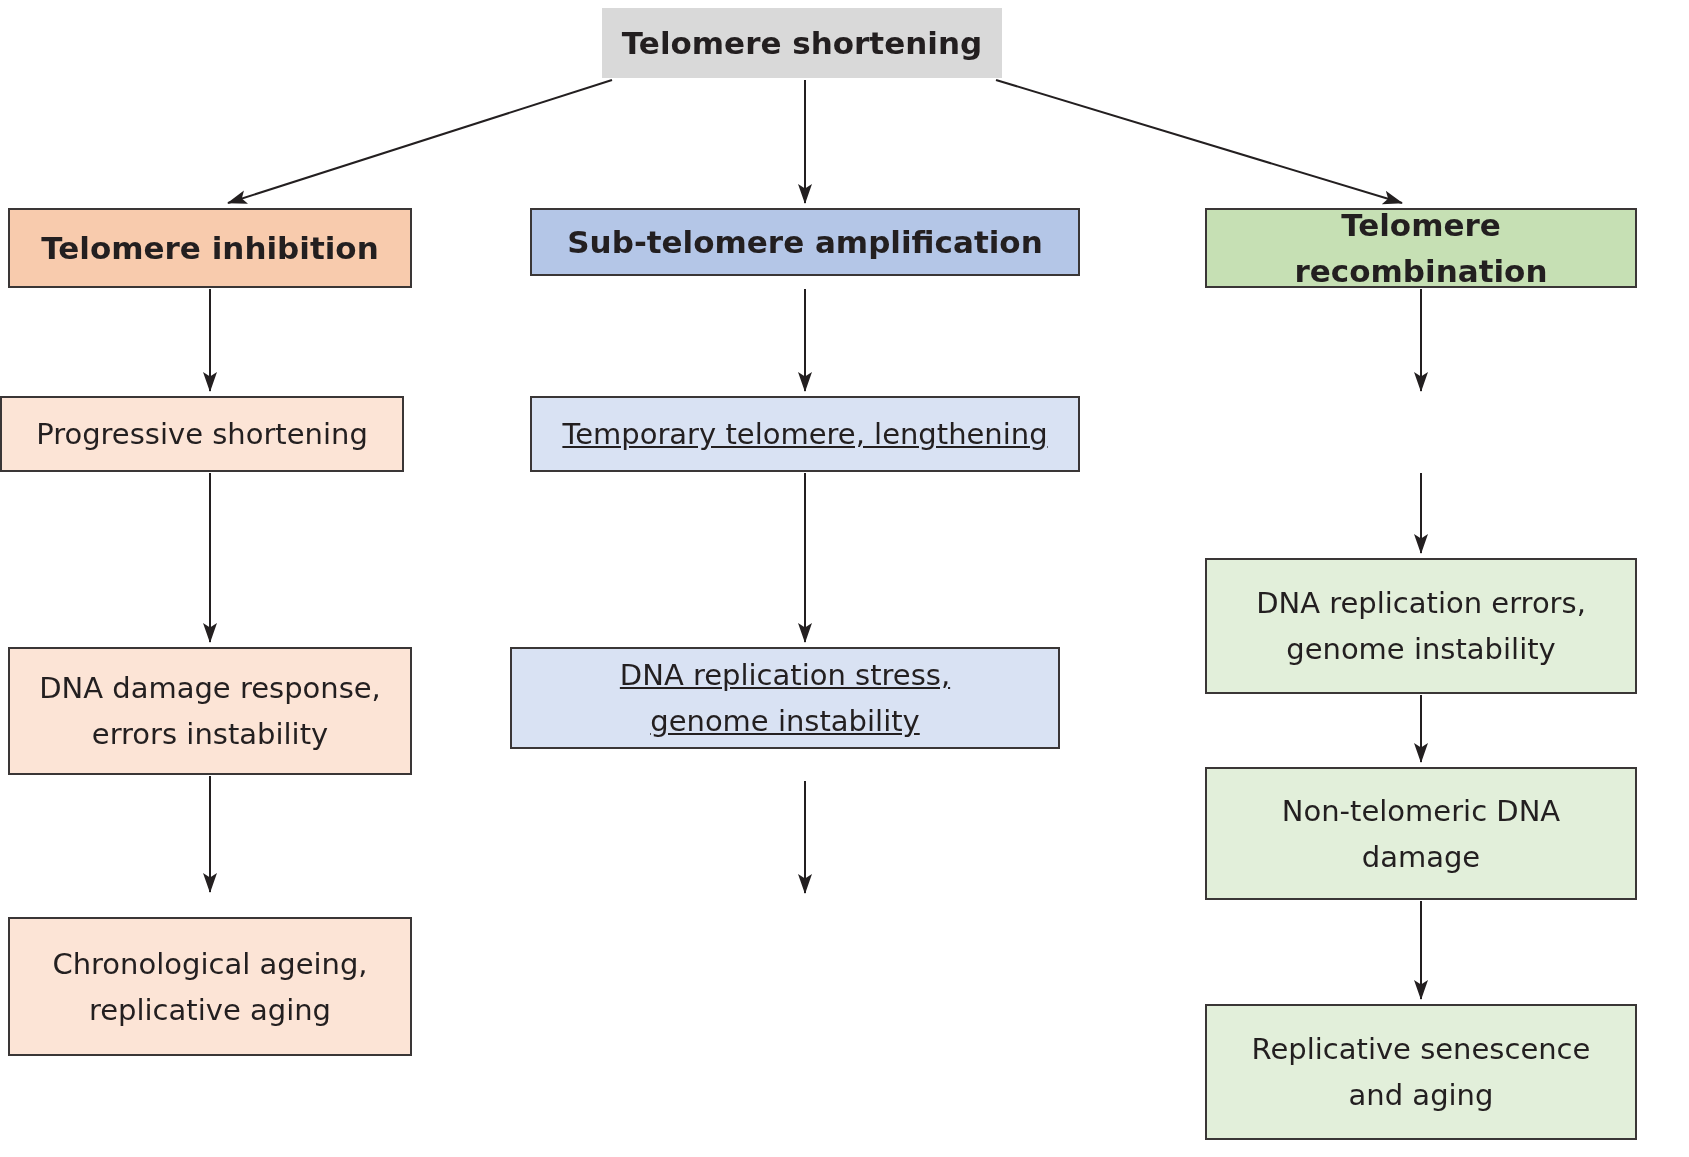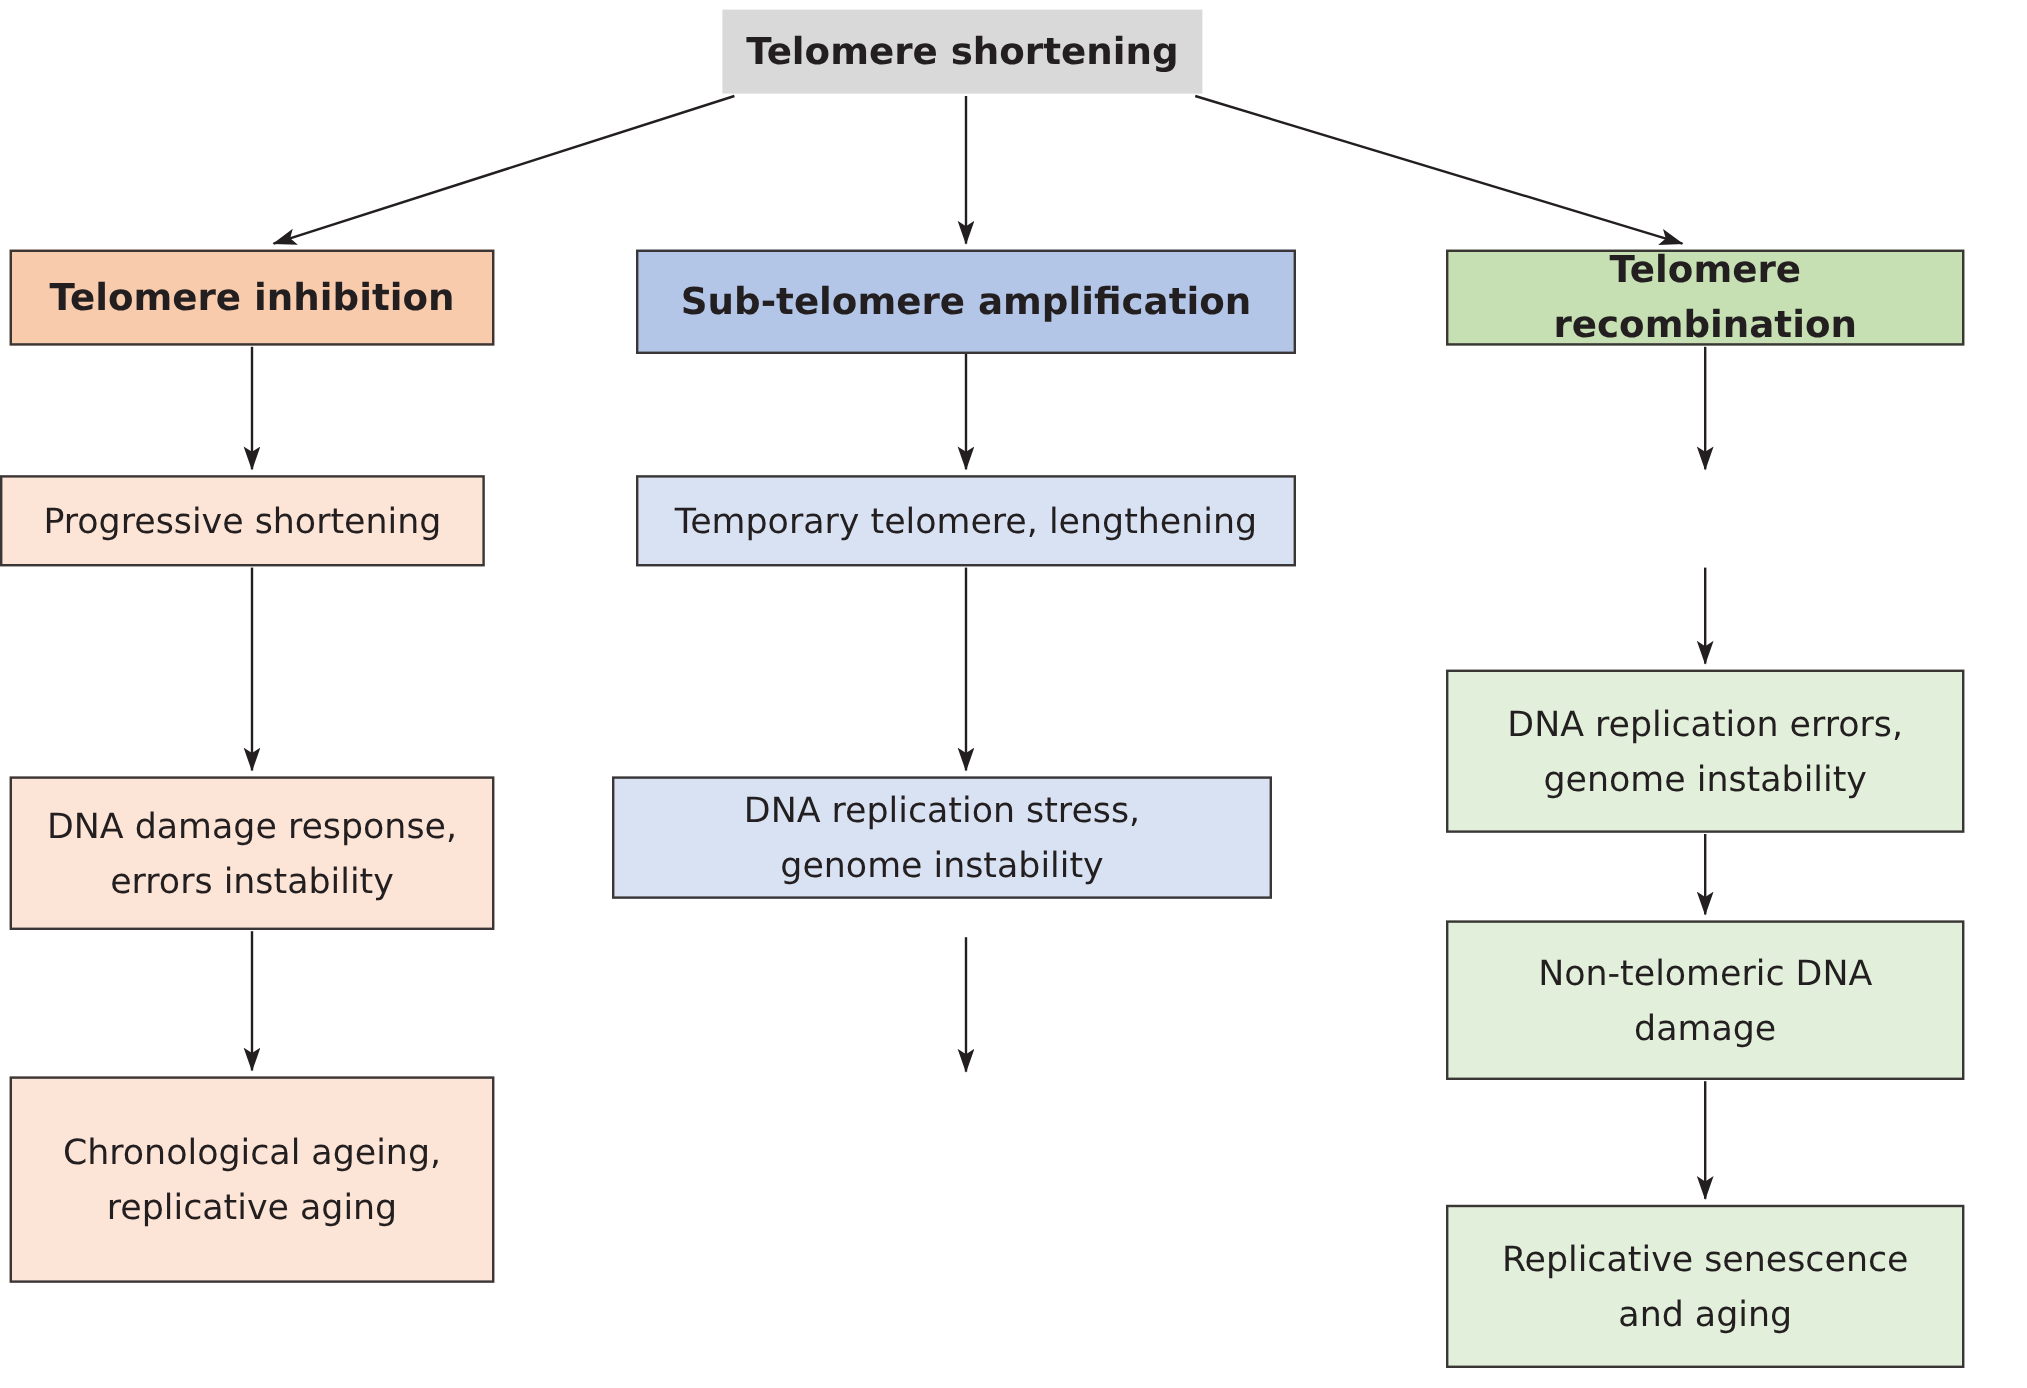--- a/index.html
+++ b/index.html
@@ -20,21 +20,21 @@
     text-align:center;white-space:pre-line;border:2px solid var(--border);
     font-size:29px;line-height:46px;padding:0 10px;
   }
   .root-node{
     background:var(--root-bg);border:none;font-weight:bold;font-size:31px;
   }
   .header{font-weight:bold;font-size:31px;}
   .orange-h{background:var(--orange-header);}
   .orange-b{background:var(--orange-body);}
   .blue-h{background:var(--blue-header);}
-  .blue-b{background:var(--blue-body);}
+  .blue-b{background:var(--blue-body);text-decoration:underline;}
   .green-h{background:var(--green-header);}
   .green-b{background:var(--green-body);}
   svg.arrows{position:absolute;left:0;top:0;width:1689px;height:1157px;pointer-events:none;}
   svg.arrows line{stroke:var(--arrow);stroke-width:2;}
   svg.arrows .ah{fill:var(--arrow);}
 </style>
 </head>
 <body>
 
 <div class="canvas">
@@ -62,24 +62,24 @@
     <line x1="1421" y1="695" x2="1421" y2="762" marker-end="url(#ah)"></line>
     <line x1="1421" y1="901" x2="1421" y2="999" marker-end="url(#ah)"></line>
   </svg>
 
   <div class="node root-node" style="left:602px;top:8px;width:400px;height:70px">Telomere shortening</div>
 
   <div class="node header orange-h" style="left:8px;top:208px;width:404px;height:80px">Telomere inhibition</div>
   <div class="node orange-b" style="left:0;top:396px;width:404px;height:76px">Progressive shortening</div>
   <div class="node orange-b" style="left:8px;top:647px;width:404px;height:128px">DNA damage response,
 errors instability</div>
-  <div class="node orange-b" style="left:8px;top:897px;width:404px;height:172px">Chronological ageing,
+  <div class="node orange-b" style="left:8px;top:917px;width:404px;height:139px">Chronological ageing,
 replicative aging</div>
 
-  <div class="node header blue-h" style="left:530px;top:208px;width:550px;height:87px">Sub-telomere amplification</div>
+  <div class="node header blue-h" style="left:530px;top:208px;width:550px;height:68px">Sub-telomere amplification</div>
   <div class="node blue-b" style="left:530px;top:396px;width:550px;height:76px">Temporary telomere, lengthening</div>
   <div class="node blue-b" style="left:510px;top:647px;width:550px;height:102px">DNA replication stress,
 genome instability</div>
 
   <div class="node header green-h" style="left:1205px;top:208px;width:432px;height:80px">Telomere recombination</div>
   <div class="node green-b" style="left:1205px;top:558px;width:432px;height:136px">DNA replication errors,
 genome instability</div>
   <div class="node green-b" style="left:1205px;top:767px;width:432px;height:133px">Non-telomeric DNA
 damage</div>
   <div class="node green-b" style="left:1205px;top:1004px;width:432px;height:136px">Replicative senescence

